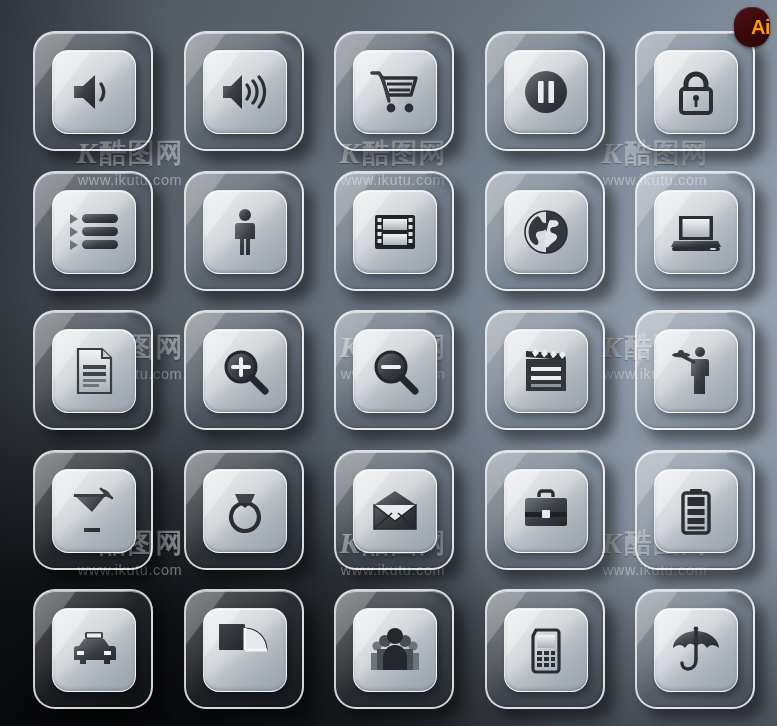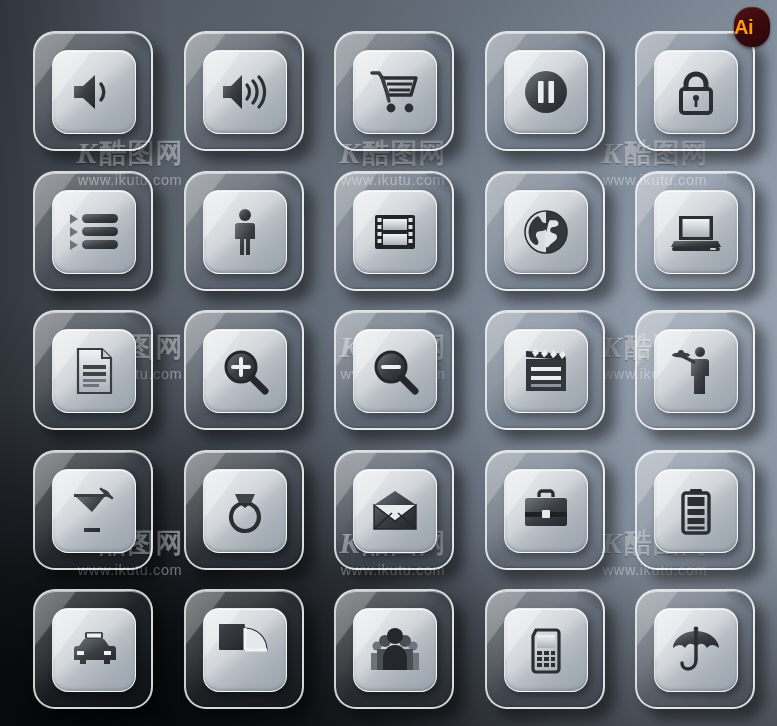--- a/index.html
+++ b/index.html
@@ -88,21 +88,21 @@
     background:linear-gradient(127deg, rgba(255,255,255,.52) 0%, rgba(255,255,255,.30) 41%,
                rgba(255,255,255,0) 41.5%);
     pointer-events:none;
   }
   .key svg{position:relative;z-index:2;display:block;}
   .ai-badge{
     position:absolute;right:7px;top:7px;width:36px;height:40px;
     border-radius:17px;
     background:linear-gradient(150deg,#4e1113 0%,#38090b 55%,#2b0608 100%);
     box-shadow:0 1px 3px rgba(0,0,0,.55), inset 0 1px 0 rgba(255,255,255,.10);
-    display:flex;align-items:center;justify-content:flex-start;
+    display:flex;align-items:center;justify-content:flex-end;
   }
   .ai-badge span{
     font-family:"Liberation Sans",sans-serif;font-weight:bold;font-size:20px;
     color:#ff9a00;letter-spacing:-.5px;line-height:1;
   }
 </style>
 </head>
 <body>
 
 <div id="stage">

